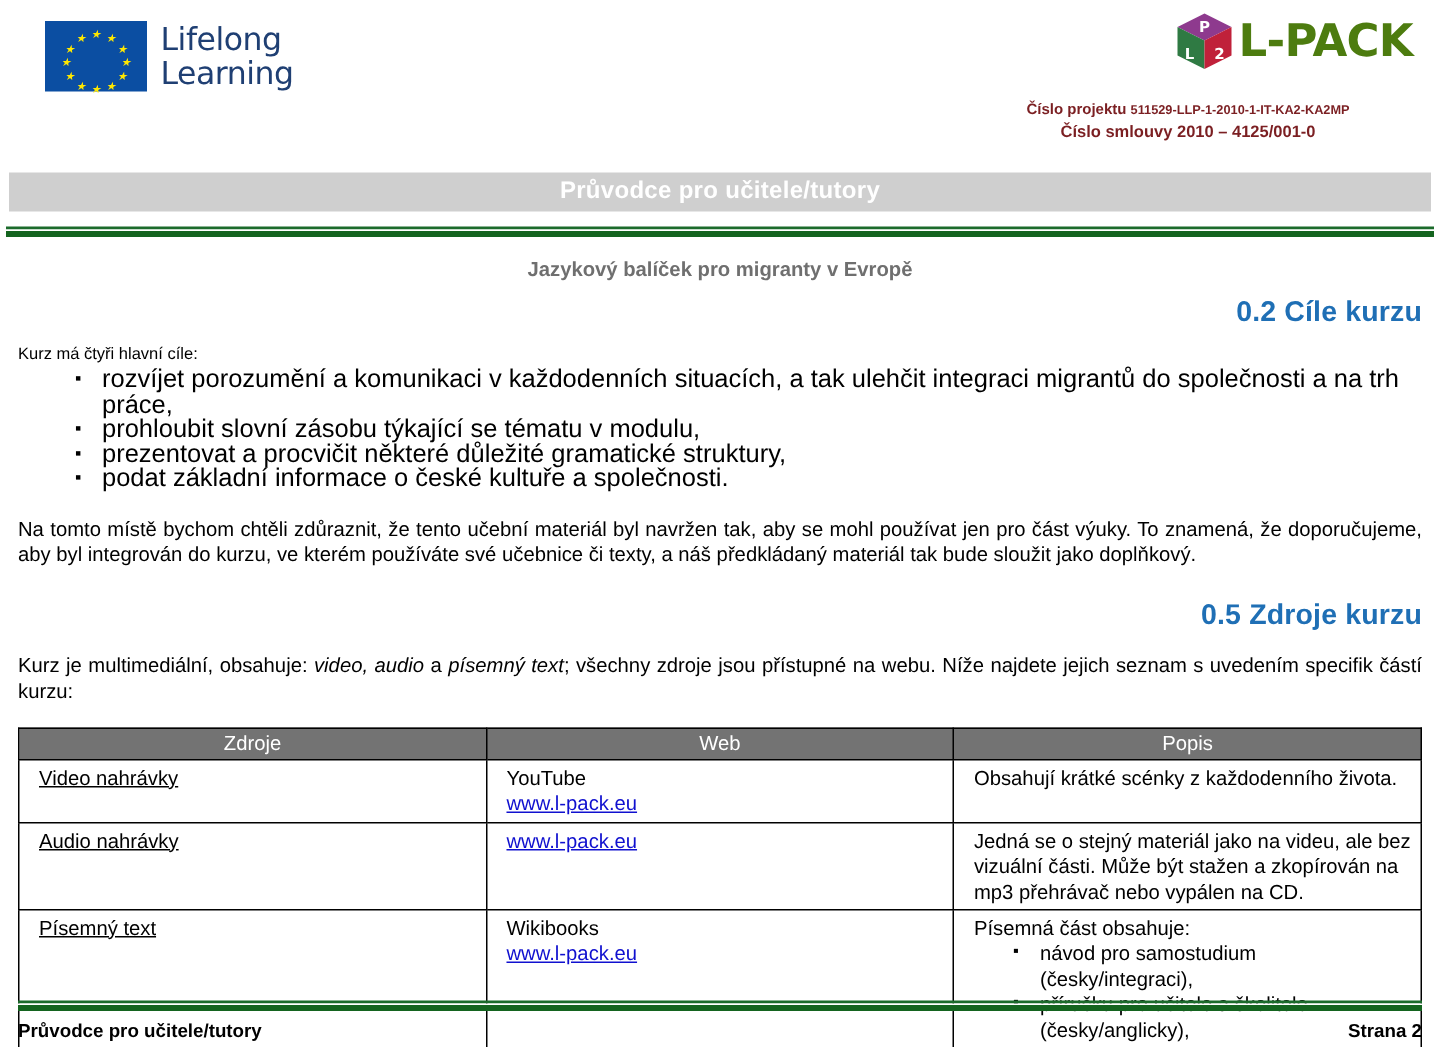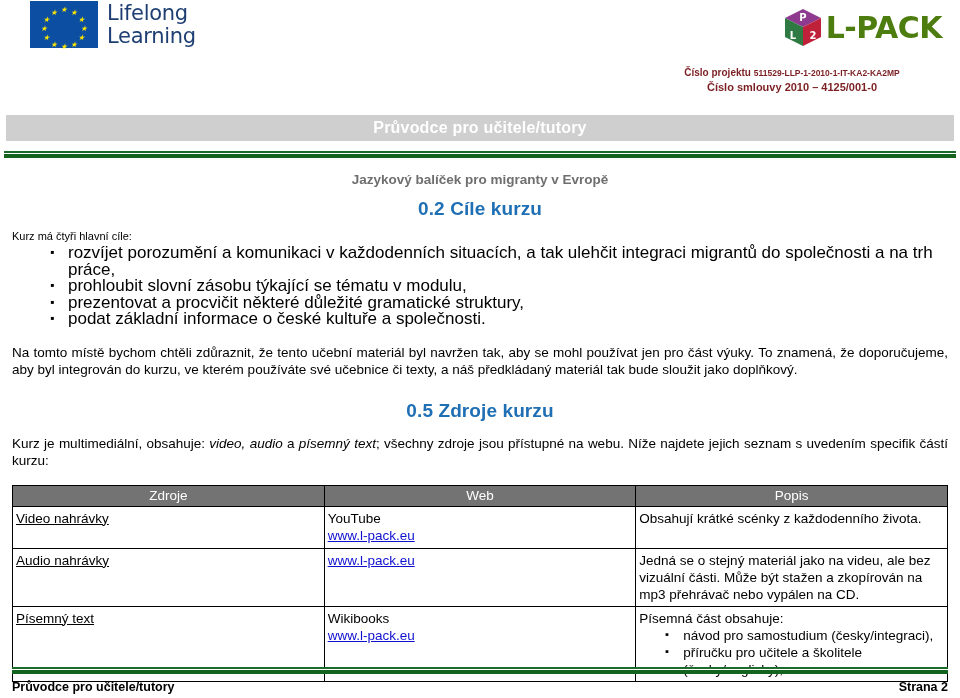--- a/index.html
+++ b/index.html
@@ -26,21 +26,21 @@
   
   .header {
     position: relative;
     height: 115px;
     padding: 0 22px;
     box-sizing: border-box;
   }
   .eu-logo {
     position: absolute;
     left: 30px;
-    top: 1px;
+    top: 14px;
     display: flex;
     align-items: center;
   }
   .eu-flag {
     width: 68px;
     height: 47px;
     background: #0b4ea2;
     position: relative;
     display: block;
   }
@@ -155,21 +155,21 @@
     font-weight: 700;
     margin-top: 14px;
   }
 
   
   .content {
     padding: 0 12px 0 12px;
     box-sizing: border-box;
   }
   h2.section-head {
-    text-align: center;
+    text-align: right;
     color: #1f6fb5;
     font-size: 19px;
     font-weight: 700;
     margin: 11px 0 0 0;
     letter-spacing: 0.1px;
   }
   .lead {
     font-size: 11px;
     margin-top: 8px;
     line-height: 16px;
@@ -219,21 +219,21 @@
     font-weight: 400;
     font-size: 13.5px;
     text-align: center;
     padding: 1px 4px 2px 4px;
     border: 1px solid #000000;
     height: 17px;
   }
   table.sources td {
     border: 1px solid #000000;
     vertical-align: top;
-    padding: 3px 6px 3px 3px;
+    padding: 3px 6px 3px 13px;
     line-height: 17px;
   }
   td.c-src { width: 246px; }
   td.c-web { width: 200px; }
   .src-label {
     text-decoration: underline;
   }
   .weblink {
     color: #1010cf;
     text-decoration: underline;

